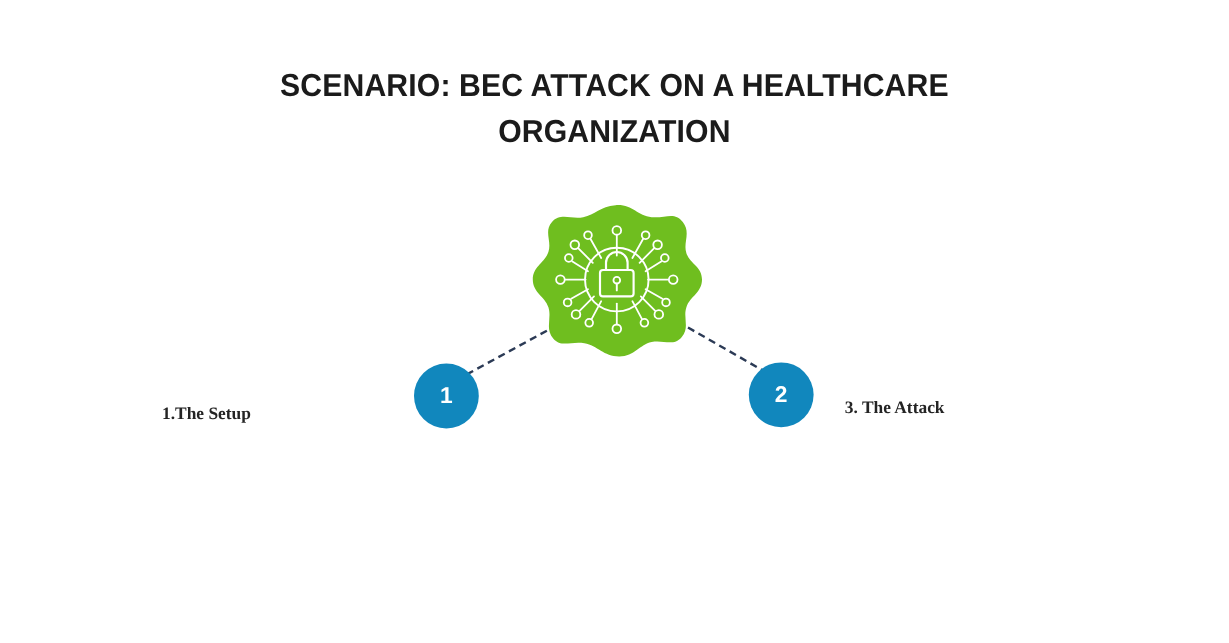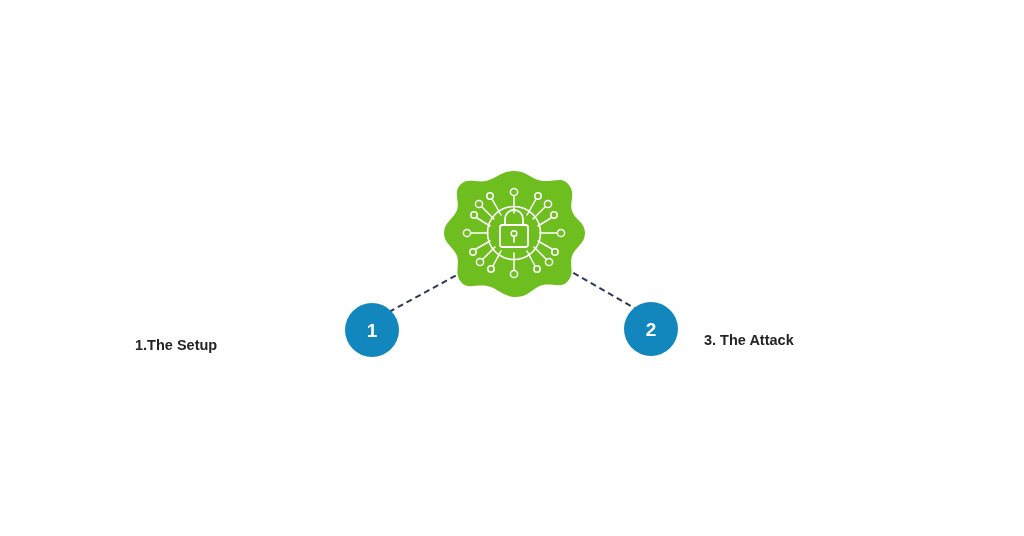--- a/index.html
+++ b/index.html
@@ -77,21 +77,21 @@
     font-size: 19px;
     line-height: 1;
     user-select: none;
   }
   #node-1 { left: 345px; top: 303px; }
   #node-2 { left: 624px; top: 302px; }
 
   
   .step-label {
     position: absolute;
-    font-family: Liberation Sans, sans-serif;
+    font-family: Liberation Serif, serif;
     font-weight: 700;
     font-size: 14.5px;
     line-height: 20px;
     color: #242424;
     white-space: nowrap;
   }
   #label-1 {
     left: 135px;
     top: 335px;
     text-align: left;
@@ -100,20 +100,24 @@
     left: 704px;
     top: 330px;
     text-align: left;
   }
 </style>
 </head>
 <body>
 
 <div id="canvas">
 
+  <div class="title-block">
+    <span class="title-line">SCENARIO: BEC ATTACK ON A HEALTHCARE</span>
+    <span class="title-line">ORGANIZATION</span>
+  </div>
 
   <svg id="diagram" viewBox="0 0 1024 536" xmlns="http://www.w3.org/2000/svg">
 
     <line x1="389" y1="312" x2="477" y2="264" stroke="#2b3a55" stroke-width="2" stroke-dasharray="6 4" stroke-linecap="butt"></line>
 
     <line x1="556" y1="263" x2="638" y2="310" stroke="#2b3a55" stroke-width="2" stroke-dasharray="6 4" stroke-linecap="butt"></line>
 
     <g>
       <path fill="#6fbe1f" d="M513 171
                C 527 170, 531 180, 543 181

